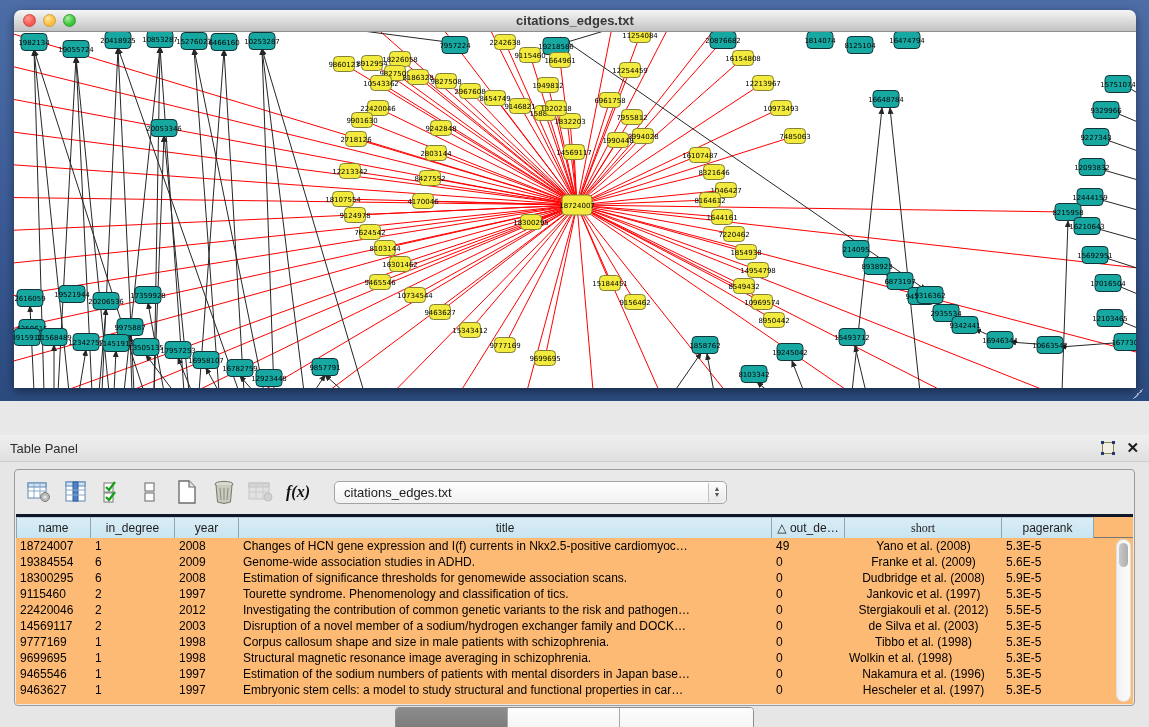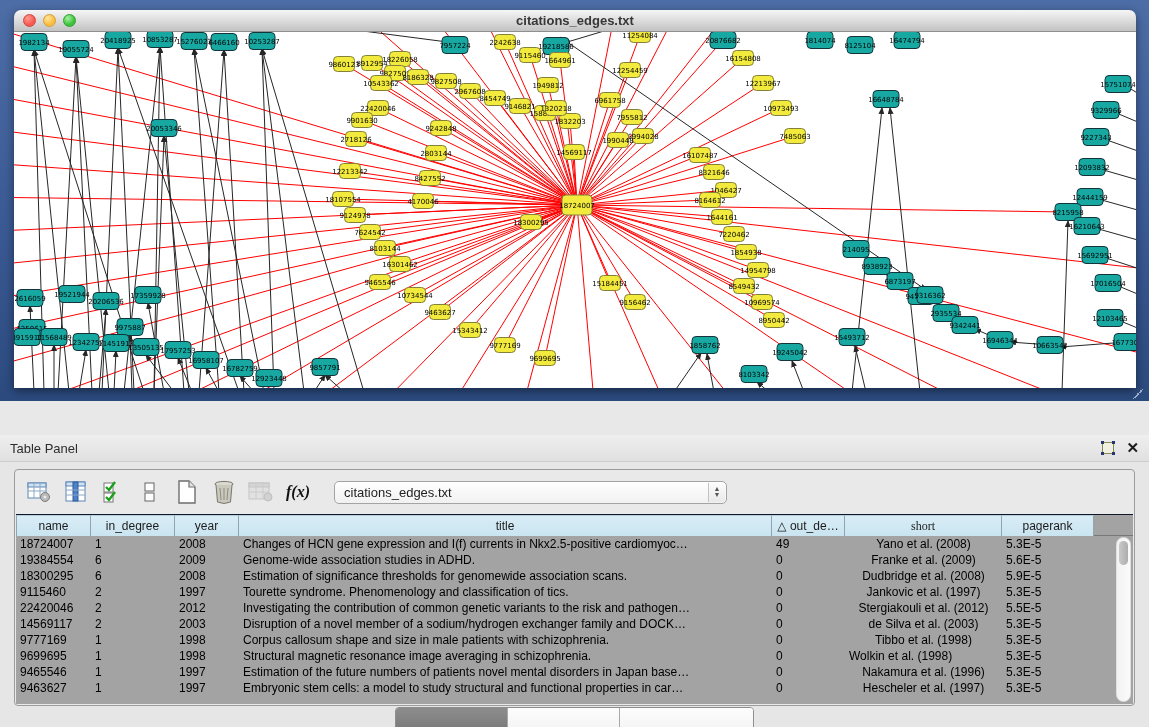--- a/index.html
+++ b/index.html
@@ -44,21 +44,21 @@
   .tbtn { width:30px; height:28px; display:flex; align-items:center; justify-content:center; margin-right:7px; }
   .tbtn svg { display:block; }
   .fx { font-family:"Liberation Serif", serif; font-style:italic; font-weight:bold; font-size:16px; color:#111; }
   .tselect { margin-left:14px; width:393px; height:23px; border:1px solid #a4a4a4; border-radius:5px;
     background:linear-gradient(#ffffff,#f1f1f1); display:flex; align-items:center; position:relative; }
   .tselect .val { padding-left:9px; font-size:13px; color:#222; }
   .stepper { position:absolute; right:1px; top:1px; bottom:1px; width:17px; border-left:1px solid #c2c2c2;
     display:flex; flex-direction:column; align-items:center; justify-content:center; color:#555;
     font-size:7px; line-height:6px; border-radius:0 4px 4px 0; background:linear-gradient(#fcfcfc,#e9e9e9); }
 
-  .tblarea { position:absolute; left:1px; right:1px; top:44px; bottom:1px; background:#a3a3a3; border-top:1px solid #0f172a; }
+  .tblarea { position:absolute; left:1px; right:1px; top:44px; bottom:1px; background:#fdba74; border-top:3px solid #0f172a; }
   .thead { display:flex; height:21px; border-bottom:1px solid #777; }
   .hcell { height:21px; line-height:20px; font-size:12px; color:#1c1c1c; text-align:center;
     background:linear-gradient(#d9edf6,#c9e4f0); border-right:1px solid #8fa6b0; border-top:1px solid #b7cdd8;
     overflow:hidden; white-space:nowrap; flex:none; }
   .hcell:first-child { border-left:1px solid #8fa6b0; }
   .rows { position:relative; }
   .trow { display:flex; height:16px; }
   .tcell { font-size:12px; color:#000; line-height:16px; padding:0 4px; white-space:nowrap; overflow:hidden; flex:none; }
   .vscroll { position:absolute; top:22px; bottom:2px; right:2px; width:15px;
     background:linear-gradient(to right,#f2f2f2,#fbfbfb); border:1px solid #e0e0e0; border-radius:8px; }
@@ -907,21 +907,21 @@
               <div class="tcell" style="width: 64px; text-align: left;">1998</div>
               <div class="tcell" style="width: 533px; text-align: left;">Structural magnetic resonance image averaging in schizophrenia.</div>
               <div class="tcell" style="width: 73px; text-align: left;">0</div>
               <div class="tcell" style="width: 157px; text-align: left;">Wolkin et al. (1998)</div>
               <div class="tcell" style="width: 92px; text-align: left;">5.3E-5</div>
             </div>
             <div class="trow">
               <div class="tcell" style="width: 75px; text-align: left;">9465546</div>
               <div class="tcell" style="width: 84px; text-align: left;">1</div>
               <div class="tcell" style="width: 64px; text-align: left;">1997</div>
-              <div class="tcell" style="width: 533px; text-align: left;">Estimation of the future numbers of patients novel mental disorders in Japan base…</div>
+              <div class="tcell" style="width: 533px; text-align: left;">Estimation of the sodium numbers of patients with mental disorders in Japan base…</div>
               <div class="tcell" style="width: 73px; text-align: left;">0</div>
               <div class="tcell" style="width: 157px; text-align: center;">Nakamura et al. (1996)</div>
               <div class="tcell" style="width: 92px; text-align: left;">5.3E-5</div>
             </div>
             <div class="trow">
               <div class="tcell" style="width: 75px; text-align: left;">9463627</div>
               <div class="tcell" style="width: 84px; text-align: left;">1</div>
               <div class="tcell" style="width: 64px; text-align: left;">1997</div>
               <div class="tcell" style="width: 533px; text-align: left;">Embryonic stem cells: a model to study structural and functional properties in car…</div>
               <div class="tcell" style="width: 73px; text-align: left;">0</div>

